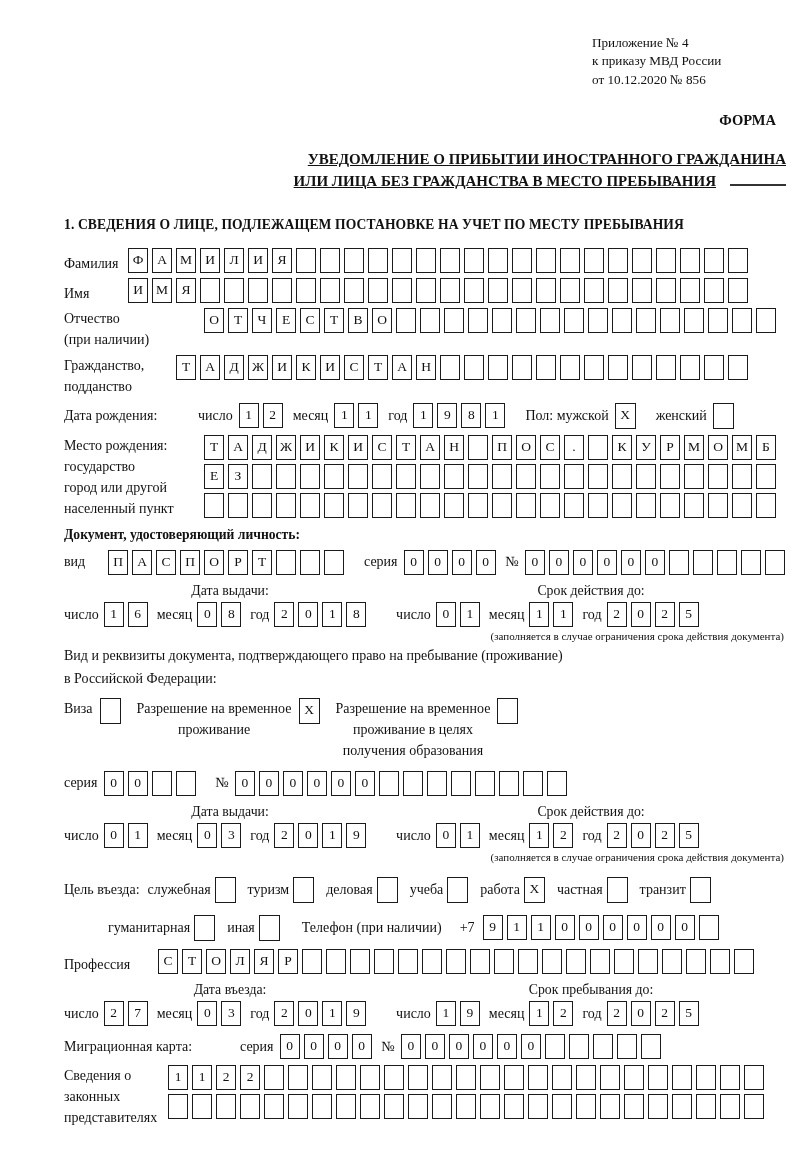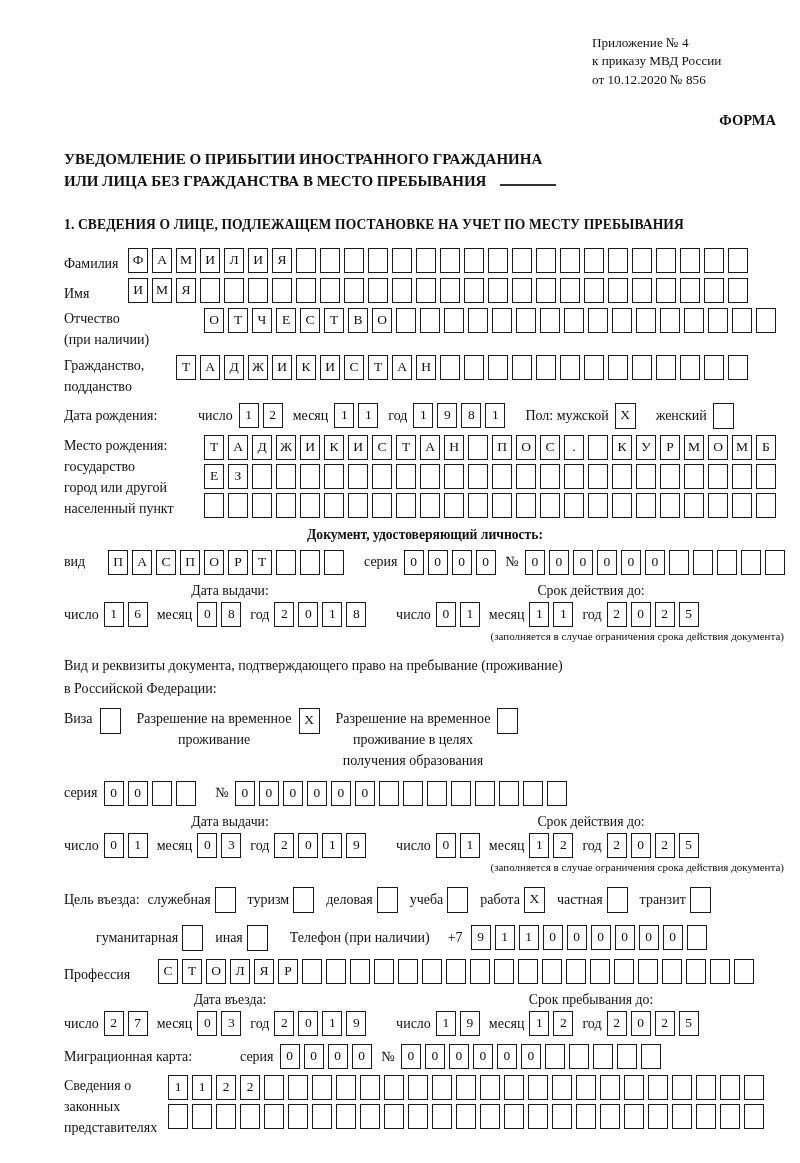--- a/index.html
+++ b/index.html
@@ -13,21 +13,21 @@
   }
   .page { padding: 34px 14px 0 64px; }
 
   
   .appendix { margin-left: 528px; font-size: 13.2px; }
   .appendix .ln { display: block; line-height: 1.4; }
   .edition { margin-left: 528px; font-size: 12.6px; margin-top: 5px; }
   .edition .ln { display: block; line-height: 1.4; }
   .form-label { text-align: right; font-weight: bold; font-size: 14.5px; margin-top: 22px; padding-right: 10px; }
 
-  .title { text-align: left; font-weight: bold; font-size: 15px; margin-top: 18px; line-height: 1.5; }
+  .title { text-align: right; font-weight: bold; font-size: 15px; margin-top: 18px; line-height: 1.5; text-decoration: underline; }
   .blank-line { display: inline-block; width: 56px; height: 14px; border-bottom: 2px solid #333; margin-left: 14px; }
 
   .sec-heading { font-weight: bold; font-size: 13.6px; margin-top: 24px; margin-bottom: 14px; letter-spacing: .1px; }
 
   
   .cells { display: inline-flex; flex: none; }
   .cell {
     display: inline-block; flex: none;
     width: 20px; height: 25px;
     border: 1.6px solid #1b1b1b; margin-right: 4px;
@@ -41,38 +41,38 @@
   .lbl { flex: none; }
   .w64 { width: 64px; } .w112 { width: 112px; } .w140 { width: 140px; }
   .w104 { width: 104px; } .w94 { width: 94px; } .w128 { width: 128px; }
   .lbl-col .ln { display: block; line-height: 1.5; }
 
   .inline-row { display: flex; align-items: center; gap: 6px; margin-bottom: 6px; flex-wrap: nowrap; }
   .gap-l { margin-left: 10px; }
 
   .stack-rows .cells { margin-bottom: 4px; }
 
-  .doc-heading { text-align: center; font-weight: bold; font-size: 13.6px; margin: 4px 0 6px 0; }
+  .doc-heading { text-align: left; font-weight: bold; font-size: 13.6px; margin: 4px 0 6px 0; }
 
   .dpair { display: flex; margin-top: 7px; }
   .dp-l { width: 46%; } .dp-r { width: 54%; }
   .dp-head { text-align: center; font-size: 13.8px; margin-bottom: 3px; }
   .dg { display: flex; align-items: center; gap: 5px; }
   .dnote { text-align: right; font-size: 11px; margin-top: 3px; padding-right: 2px; }
 
-  .intro { margin-top: 10px; line-height: 1.65; }
+  .intro { line-height: 1.65; }
 
   .opt-row { display: flex; align-items: flex-start; margin-top: 8px; gap: 12px; }
   .opt { display: flex; align-items: flex-start; gap: 7px; }
   .opt-lines { text-align: center; line-height: 1.5; }
   .opt-lines .ln { display: block; }
 
   .purpose { display: flex; align-items: center; gap: 8px; margin-top: 12px; white-space: nowrap; }
   .purpose .pitem { display: flex; align-items: center; gap: 4px; }
-  .indent36 { margin-left: 32px; }
+  .indent36 { margin-left: 44px; }
 </style>
 </head>
 <body>
 
 <div class="page">
 
   <div class="appendix">
     <span class="ln">Приложение № 4</span>
     <span class="ln">к приказу МВД России</span>
     <span class="ln">от 10.12.2020 № 856</span>

